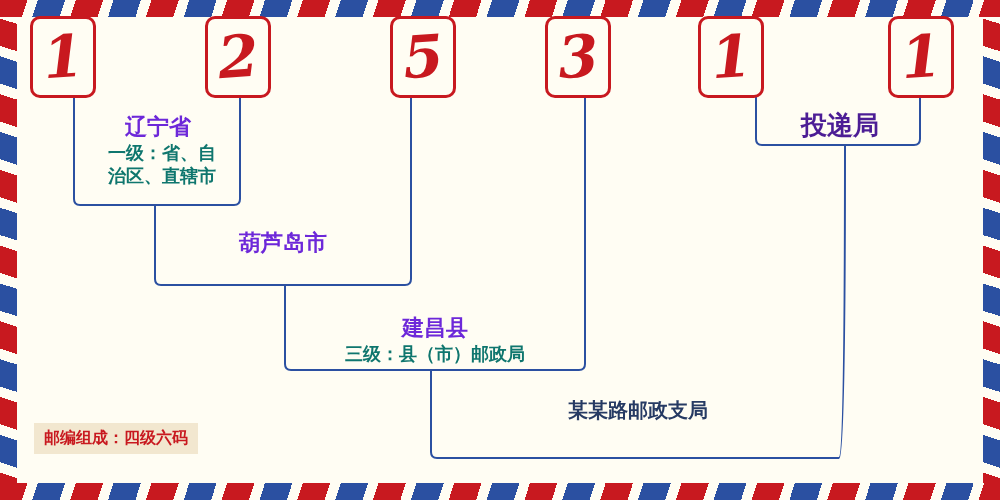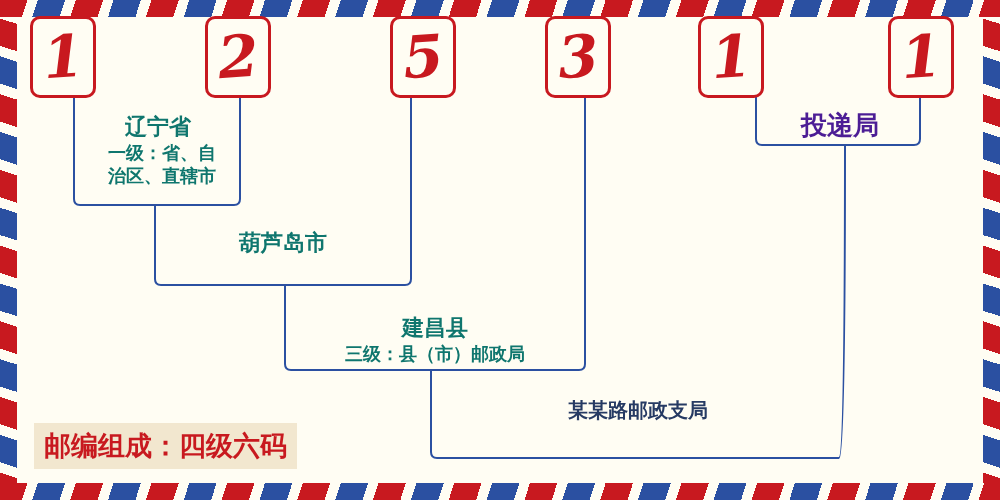--- a/index.html
+++ b/index.html
@@ -55,36 +55,36 @@
   #digit-box-5{left:698px;}
   #digit-box-6{left:888px;}
 
   
   #connectors{position:absolute;left:0;top:0;width:1000px;height:500px;}
   #connectors path{fill:none;stroke:#2b50a1;stroke-width:2px;}
 
   
   .lvl-name{
     position:absolute;transform:translateX(-50%);
-    color:#0f766e;font-weight:bold;font-size:22px;
+    color:#6d28d9;font-weight:bold;font-size:22px;
     white-space:nowrap;text-align:center;
   }
   .lvl-desc{
     position:absolute;transform:translateX(-50%);
     color:#0f766e;font-size:18px;font-weight:bold;
     white-space:pre-line;text-align:right;line-height:23px;
   }
   #delivery-label{
     position:absolute;left:840px;top:108px;transform:translateX(-50%);
     color:#4c1d95;font-weight:bold;font-size:26px;white-space:nowrap;
   }
   #note{
     position:absolute;left:34px;top:423px;
     background:#f2e7cf;
-    color:#c8191f;font-weight:bold;font-size:27px;
+    color:#c8191f;font-weight:bold;font-size:16px;
     padding:5px 10px;white-space:nowrap;
   }
   #lbl4-name{color:#263a63;font-size:20px;}
 </style>
 </head>
 <body>
 
 <div id="canvas">
 
   <div class="band band-v band-left"></div>

